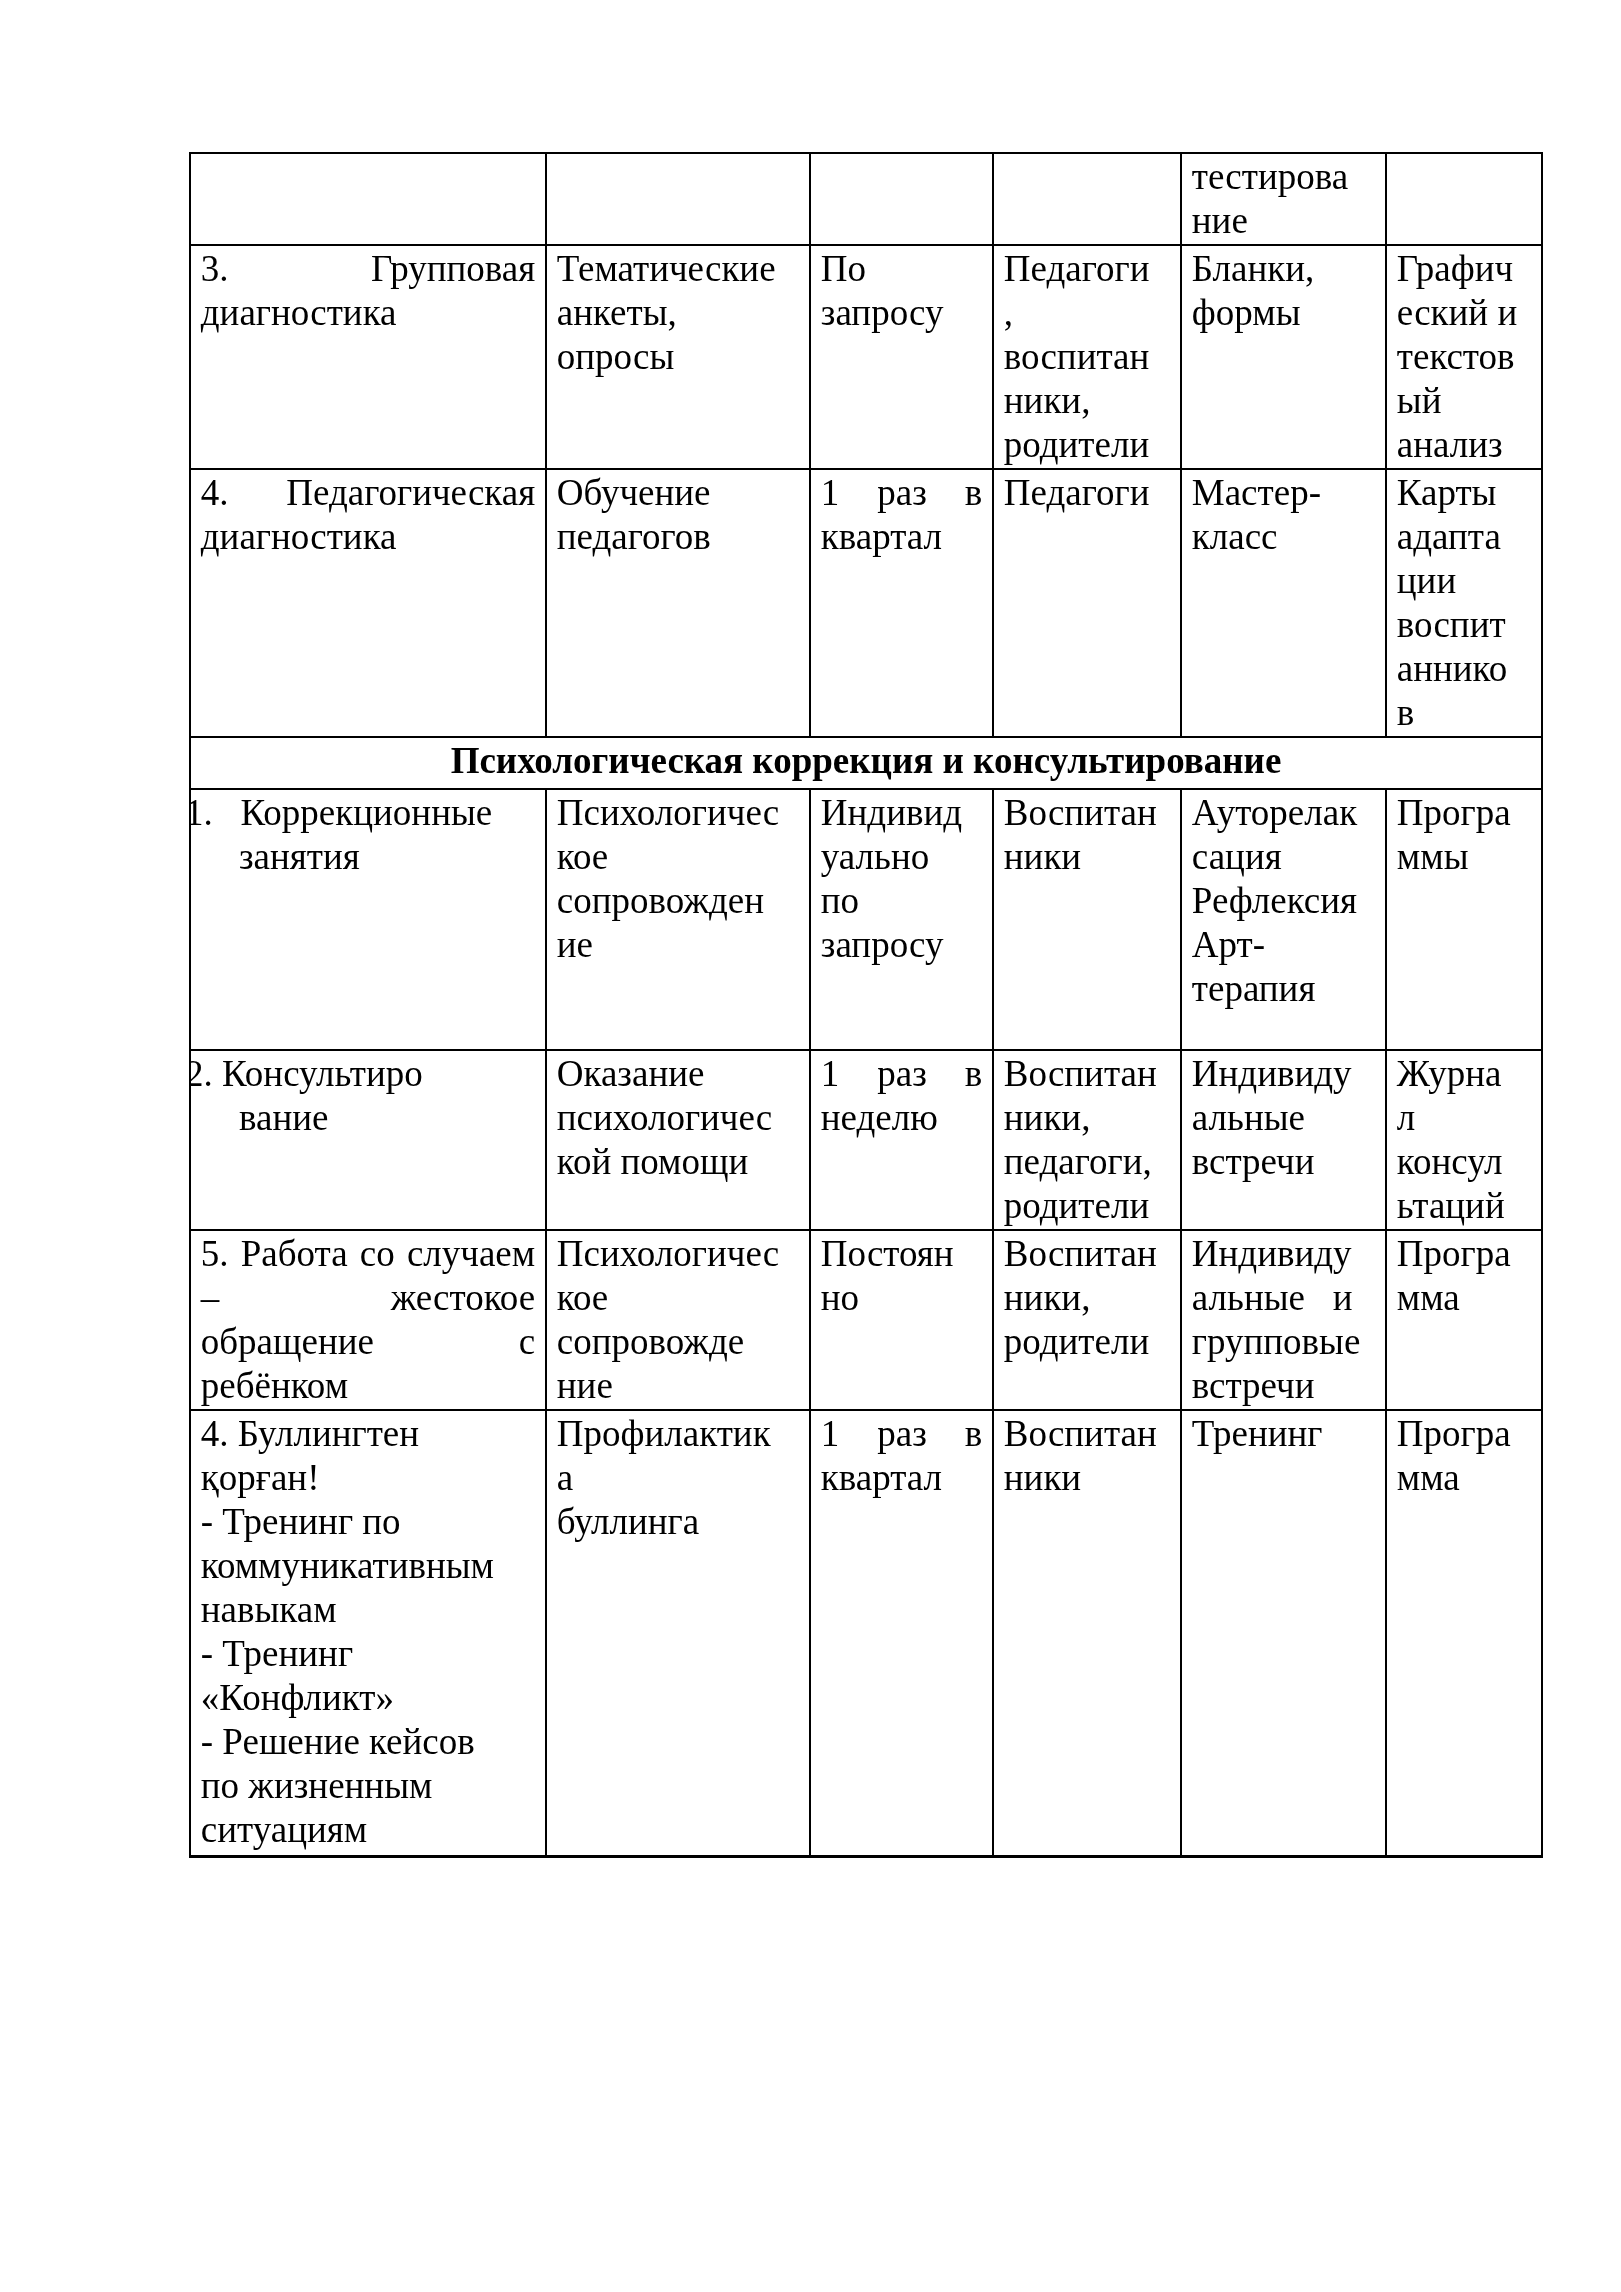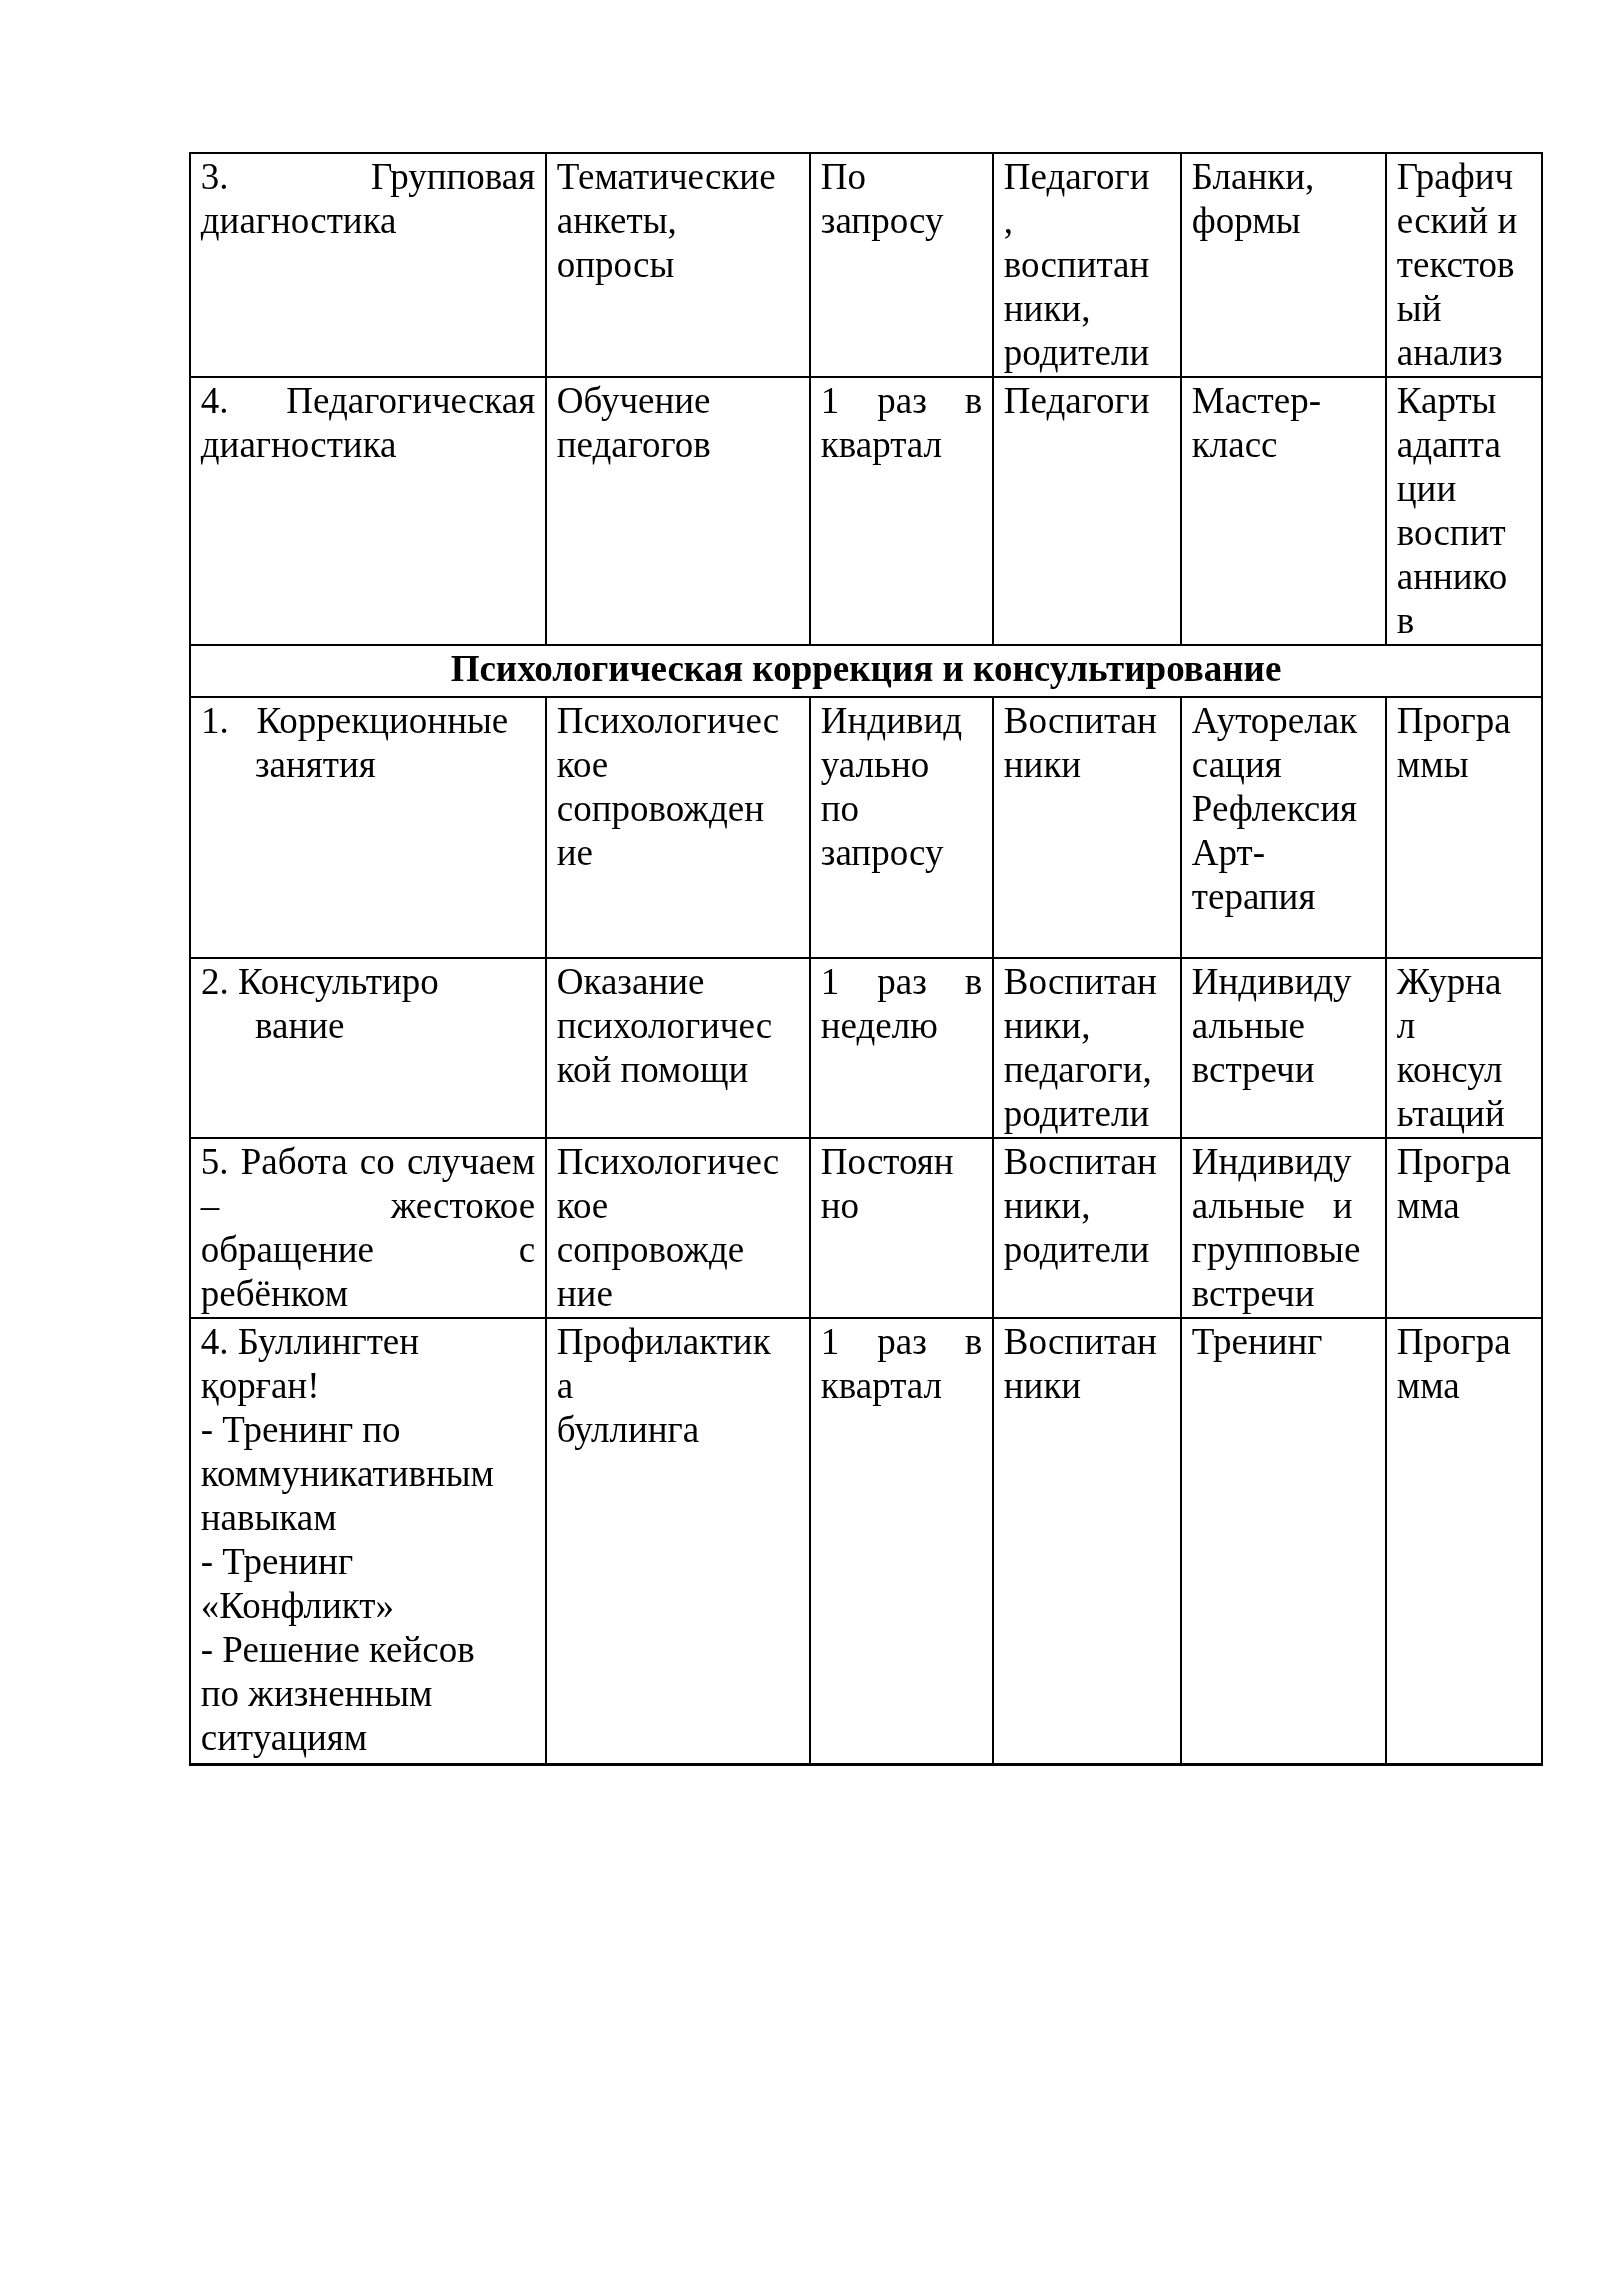--- a/index.html
+++ b/index.html
@@ -34,21 +34,21 @@
     padding: 1px 9.8px 1px 9.8px;
     white-space: pre-line;        
     overflow: hidden;
     word-break: normal;
   }
   td.just {                       
     white-space: normal;
     text-align: justify;
   }
   td.hang {                       
-    padding-left: 64px;
+    padding-left: 48px;
     text-indent: -54px;
   }
   td.sec {                        
     white-space: normal;
     text-align: center;
     font-weight: bold;
     padding: 1px 5.9px;
     border-radius: 10px;
   }
   tr.h93  { height: 91px;  }
@@ -68,20 +68,29 @@
     <colgroup>
       <col style="width:356px">
       <col style="width:264px">
       <col style="width:183px">
       <col style="width:188px">
       <col style="width:205px">
       <col style="width:156px">
     </colgroup>
 
     <tbody>
+        <tr class="h93">
+      <td class="c"></td>
+      <td class="c"></td>
+      <td class="c"></td>
+      <td class="c"></td>
+      <td class="c">тестирова
+ние</td>
+      <td class="c"></td>
+    </tr>
 
     <tr class="h229">
       <td class="c just">3. Групповая диагностика</td>
       <td class="c">Тематические
 анкеты,
 опросы</td>
       <td class="c">По
 запросу</td>
       <td class="c">Педагоги
 ,

